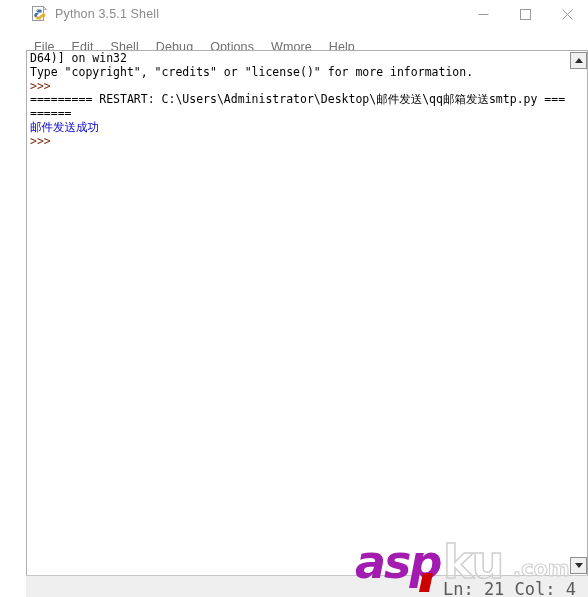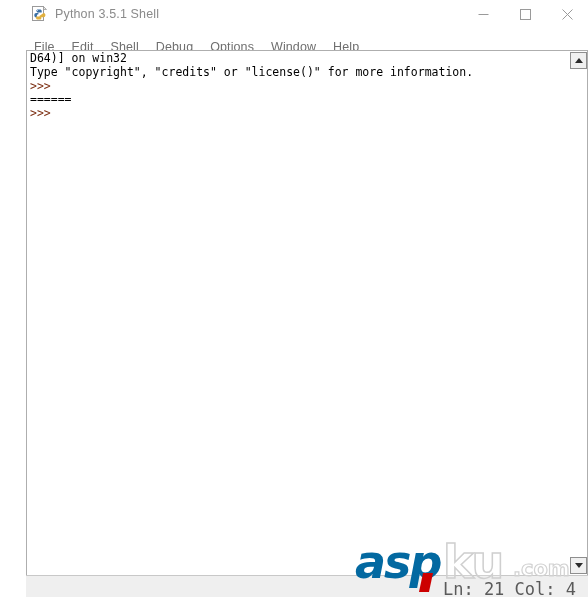--- a/index.html
+++ b/index.html
@@ -186,21 +186,21 @@
     z-index: 40;
   }
   .wm-asp {
     position: absolute;
     left: 10px;
     top: -4px;
     font-family: "DejaVu Sans", sans-serif;
     font-weight: bold;
     font-style: italic;
     font-size: 46px;
-    color: #0369a1;
+    color: #a21caf;
     line-height: 46px;
     letter-spacing: -2px;
   }
   .wm-ku {
     position: absolute;
     left: 98px;
     top: -4px;
     font-family: "DejaVu Sans", sans-serif;
     font-weight: bold;
     font-size: 46px;
@@ -278,30 +278,32 @@
       </div>
     </div>
   </div>
 
   <div class="menubar">
     <div class="menu-item"><span class="acc">F</span><span>ile</span></div>
     <div class="menu-item"><span class="acc">E</span><span>dit</span></div>
     <div class="menu-item"><span>She</span><span class="acc">l</span><span>l</span></div>
     <div class="menu-item"><span class="acc">D</span><span>ebug</span></div>
     <div class="menu-item"><span class="acc">O</span><span>ptions</span></div>
-    <div class="menu-item"><span class="acc">W</span><span>indow</span></div>
+    <div class="menu-item"><span class="acc">W</span><span>more</span></div>
     <div class="menu-item"><span class="acc">H</span><span>elp</span></div>
   </div>
 
   <div class="body-area">
     <div class="text-area">
       <div class="code-line">D64)] on win32</div>
       <div class="code-line">Type "copyright", "credits" or "license()" for more information.</div>
       <div class="code-line prompt">&gt;&gt;&gt;</div>
+      <div class="code-line">========= RESTART: C:\Users\Administrator\Desktop\邮件发送\qq邮箱发送smtp.py ===</div>
       <div class="code-line">======</div>
+      <div class="code-line stdout">邮件发送成功</div>
       <div class="code-line prompt">&gt;&gt;&gt;</div>
     </div>
 
     <div class="vscroll">
       <div class="sb-btn">
         <span class="arr up"></span>
       </div>
       <div class="sb-trough"></div>
       <div class="sb-btn">
         <span class="arr down"></span>

